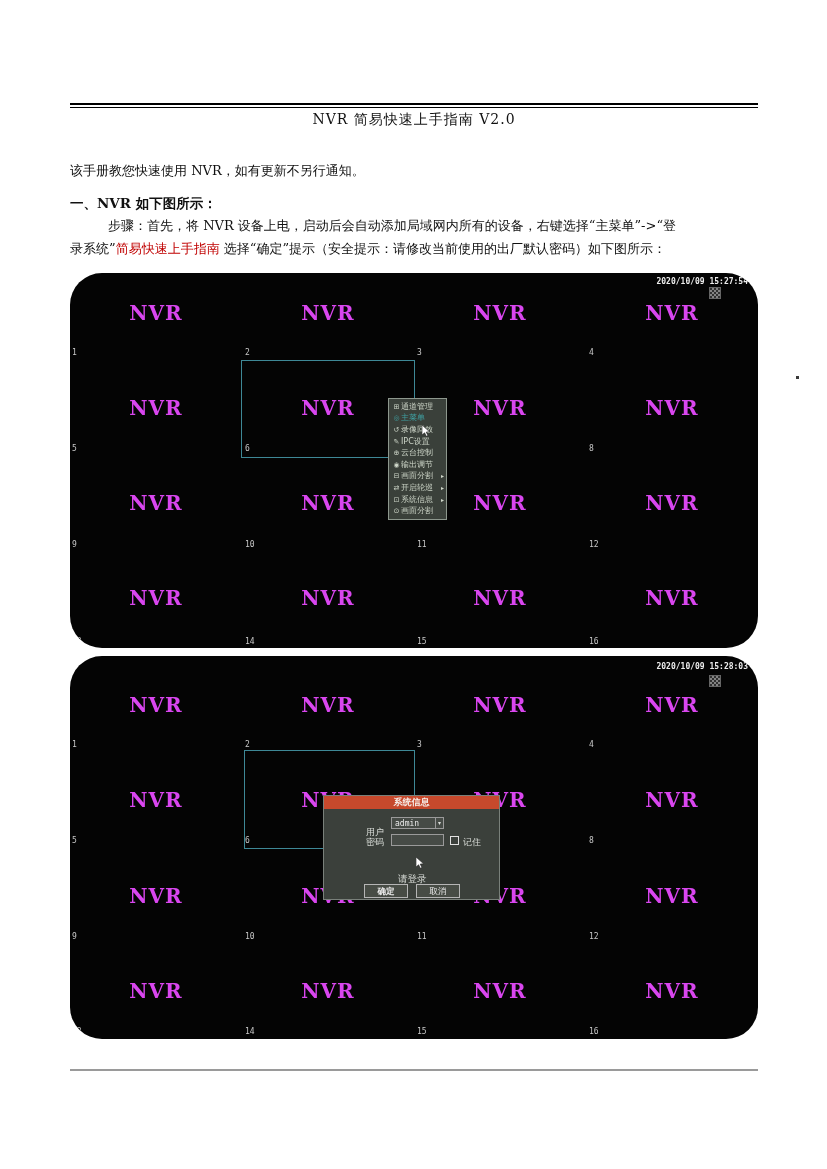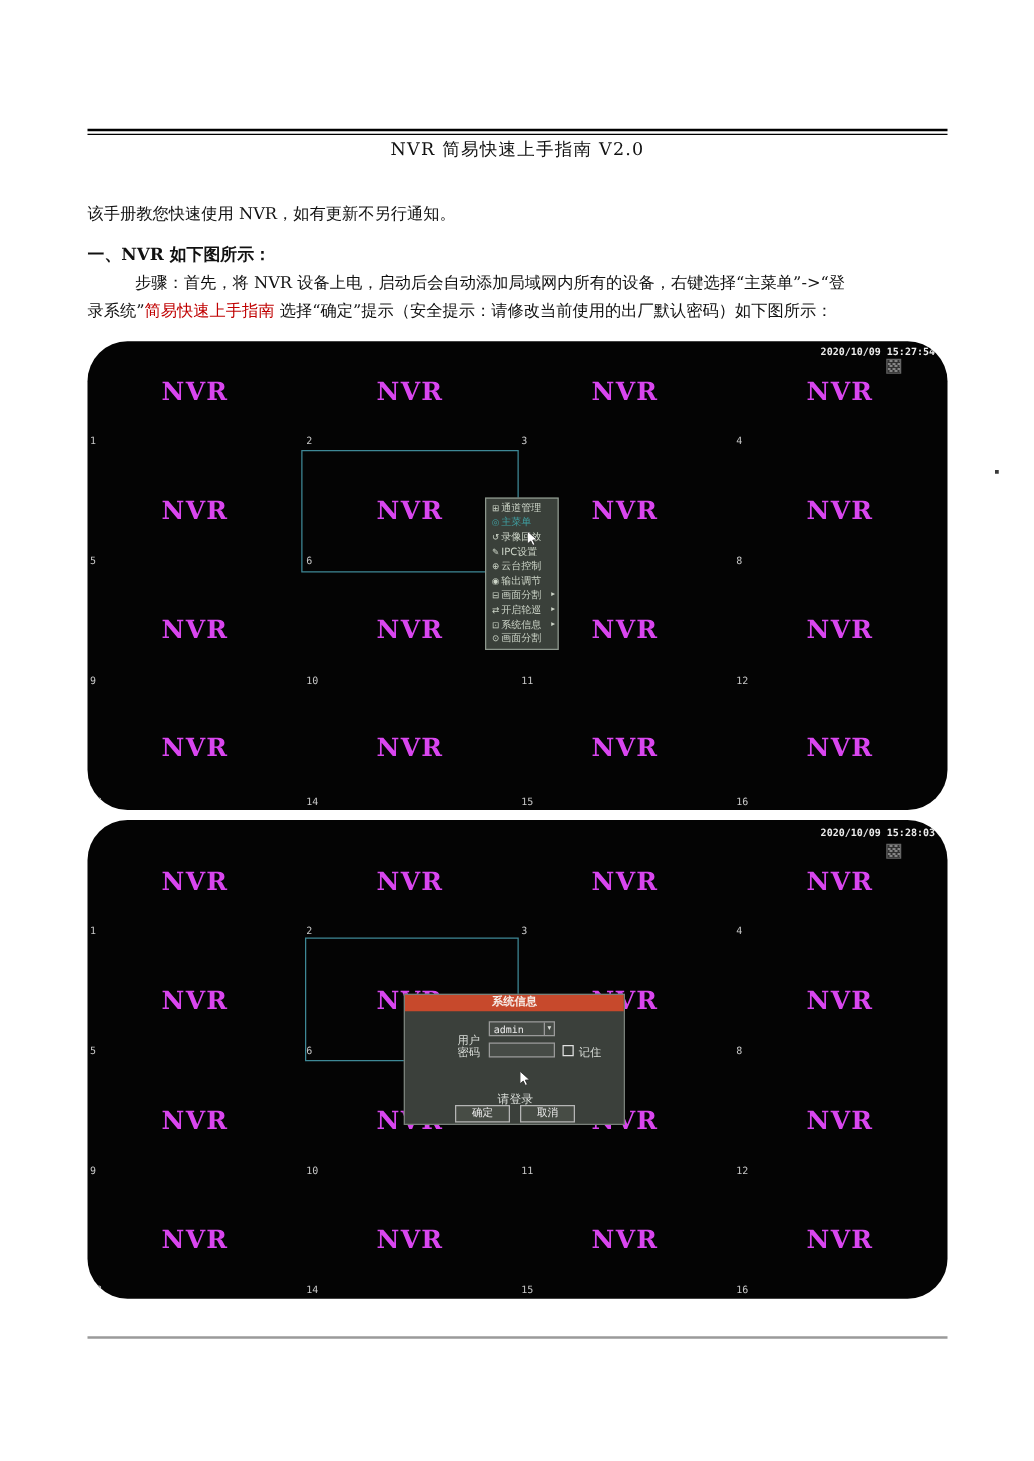--- a/index.html
+++ b/index.html
@@ -80,21 +80,21 @@
   .combo .caret { position:absolute; right:0; top:0; width:8px; height:10px; border-left:1px solid #9a9a9a;
     color:#d9ddd8; font-size:6px; line-height:10px; text-align:center; }
   .pwd { left:67px; top:38px; }
   .pwd input { width:100%; height:100%; background:transparent; border:none; outline:none;
     color:#ececec; font-size:8px; }
   .chk { position:absolute; left:126px; top:40px; width:9px; height:9px;
     border:1.5px solid #e0e0e0; background:transparent; }
   .hint { position:absolute; left:74px; top:53px; color:#d9ddd8; font-size:9.5px;margin-top:24px; }
   .dbtn { position:absolute; top:88px; width:44px; height:14px; background:#474c45;
     border:1px solid #b5b5b5; color:#ececec; font-size:8.5px; line-height:12px; text-align:center; }
-  .btn-ok { left:40px; } .btn-cancel { left:92px; }
+  .btn-ok { left:40px;font-weight:bold; } .btn-cancel { left:92px; }
 
   .cursor { position:absolute; z-index:6; }
   .cur-menu { left:352px; top:152px; }
   .cur-dlg { left:346px; top:201px; }
 </style>
 </head>
 <body>
 
 <div class="page">
 

